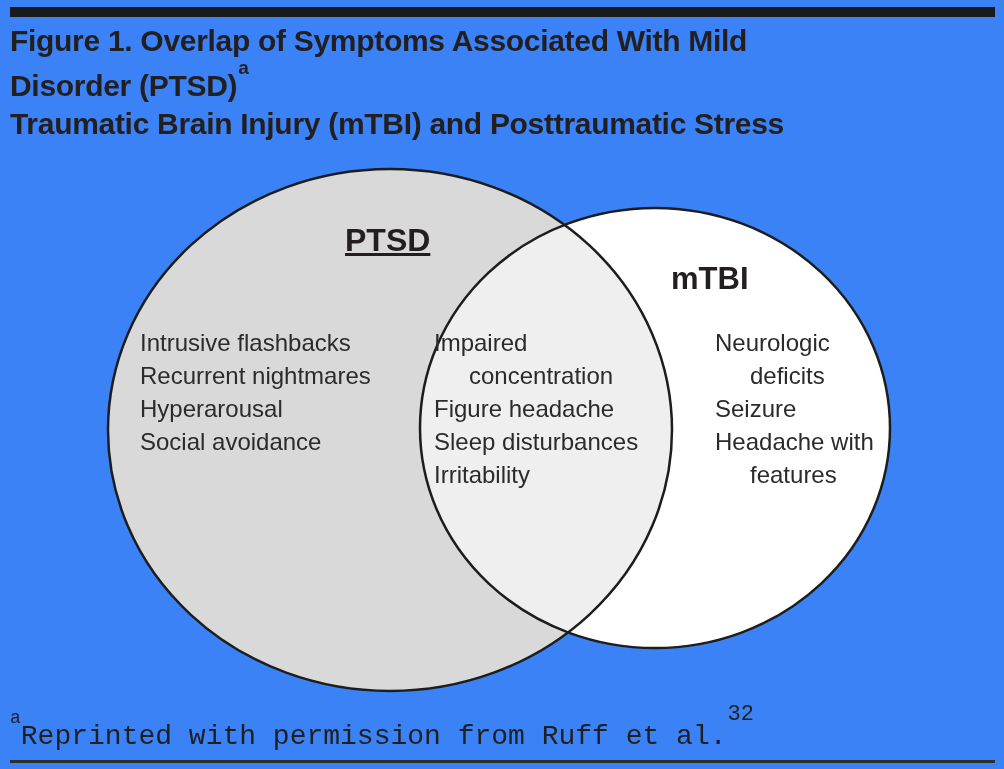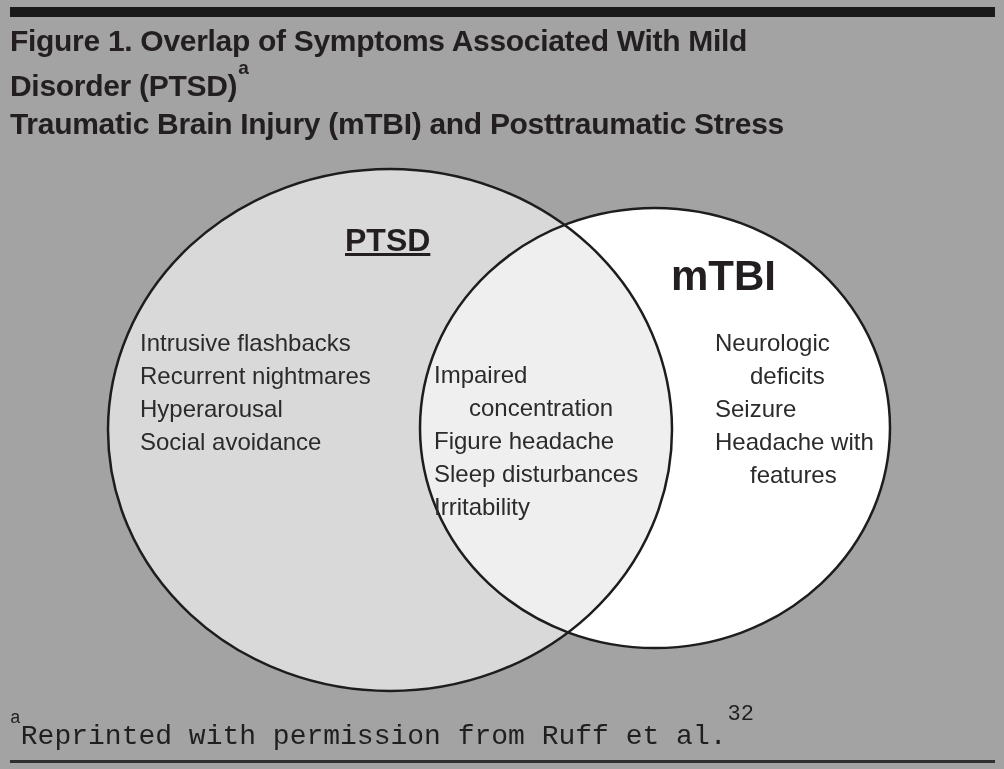--- a/index.html
+++ b/index.html
@@ -1,20 +1,20 @@
 <!DOCTYPE html>
 <html><head>
 <meta charset="utf-8">
 <style>
   html, body { margin: 0; padding: 0; background: #ffffff; }
   .page {
     position: relative;
     width: 1004px;
     height: 769px;
-    background: #a3a3a3;
+    background: #3b82f6;
     font-family: "Liberation Sans", sans-serif;
     overflow: hidden;
   }
   .topbar {
     position: absolute;
     left: 10px; top: 7px;
     width: 985px; height: 10px;
     background: #1a1a1a;
   }
   .bottomrule {
@@ -41,30 +41,30 @@
     margin-left: 1px;
   }
   .venn-svg { position: absolute; left: 0; top: 0; }
   .outline { stroke-width: 2.5; fill: none; }
   .circle-label {
     position: absolute;
     font-weight: 700;
     color: #231f20;
   }
   .ptsd-label { left: 345px; top: 222px; font-size: 32px; text-decoration: underline; }
-  .mtbi-label { left: 671px; top: 252px; font-size: 42px; }
+  .mtbi-label { left: 671px; top: 261px; font-size: 31px; }
   .vlist {
     position: absolute;
     font-size: 24px;
     line-height: 33px;
     color: #2b2b2b;
     white-space: nowrap;
   }
   .left-list  { left: 140px; top: 326px; }
-  .mid-list   { left: 434px; top: 326px; margin-top: 32px; }
+  .mid-list   { left: 434px; top: 326px; }
   .right-list { left: 715px; top: 326px; }
   .cont { padding-left: 35px; }
   .footnote {
     position: absolute;
     left: 10px; top: 716px;
     font-family: Liberation Mono, monospace;
     font-size: 28px;
     color: #1f1f1f;
     white-space: nowrap;
   }

